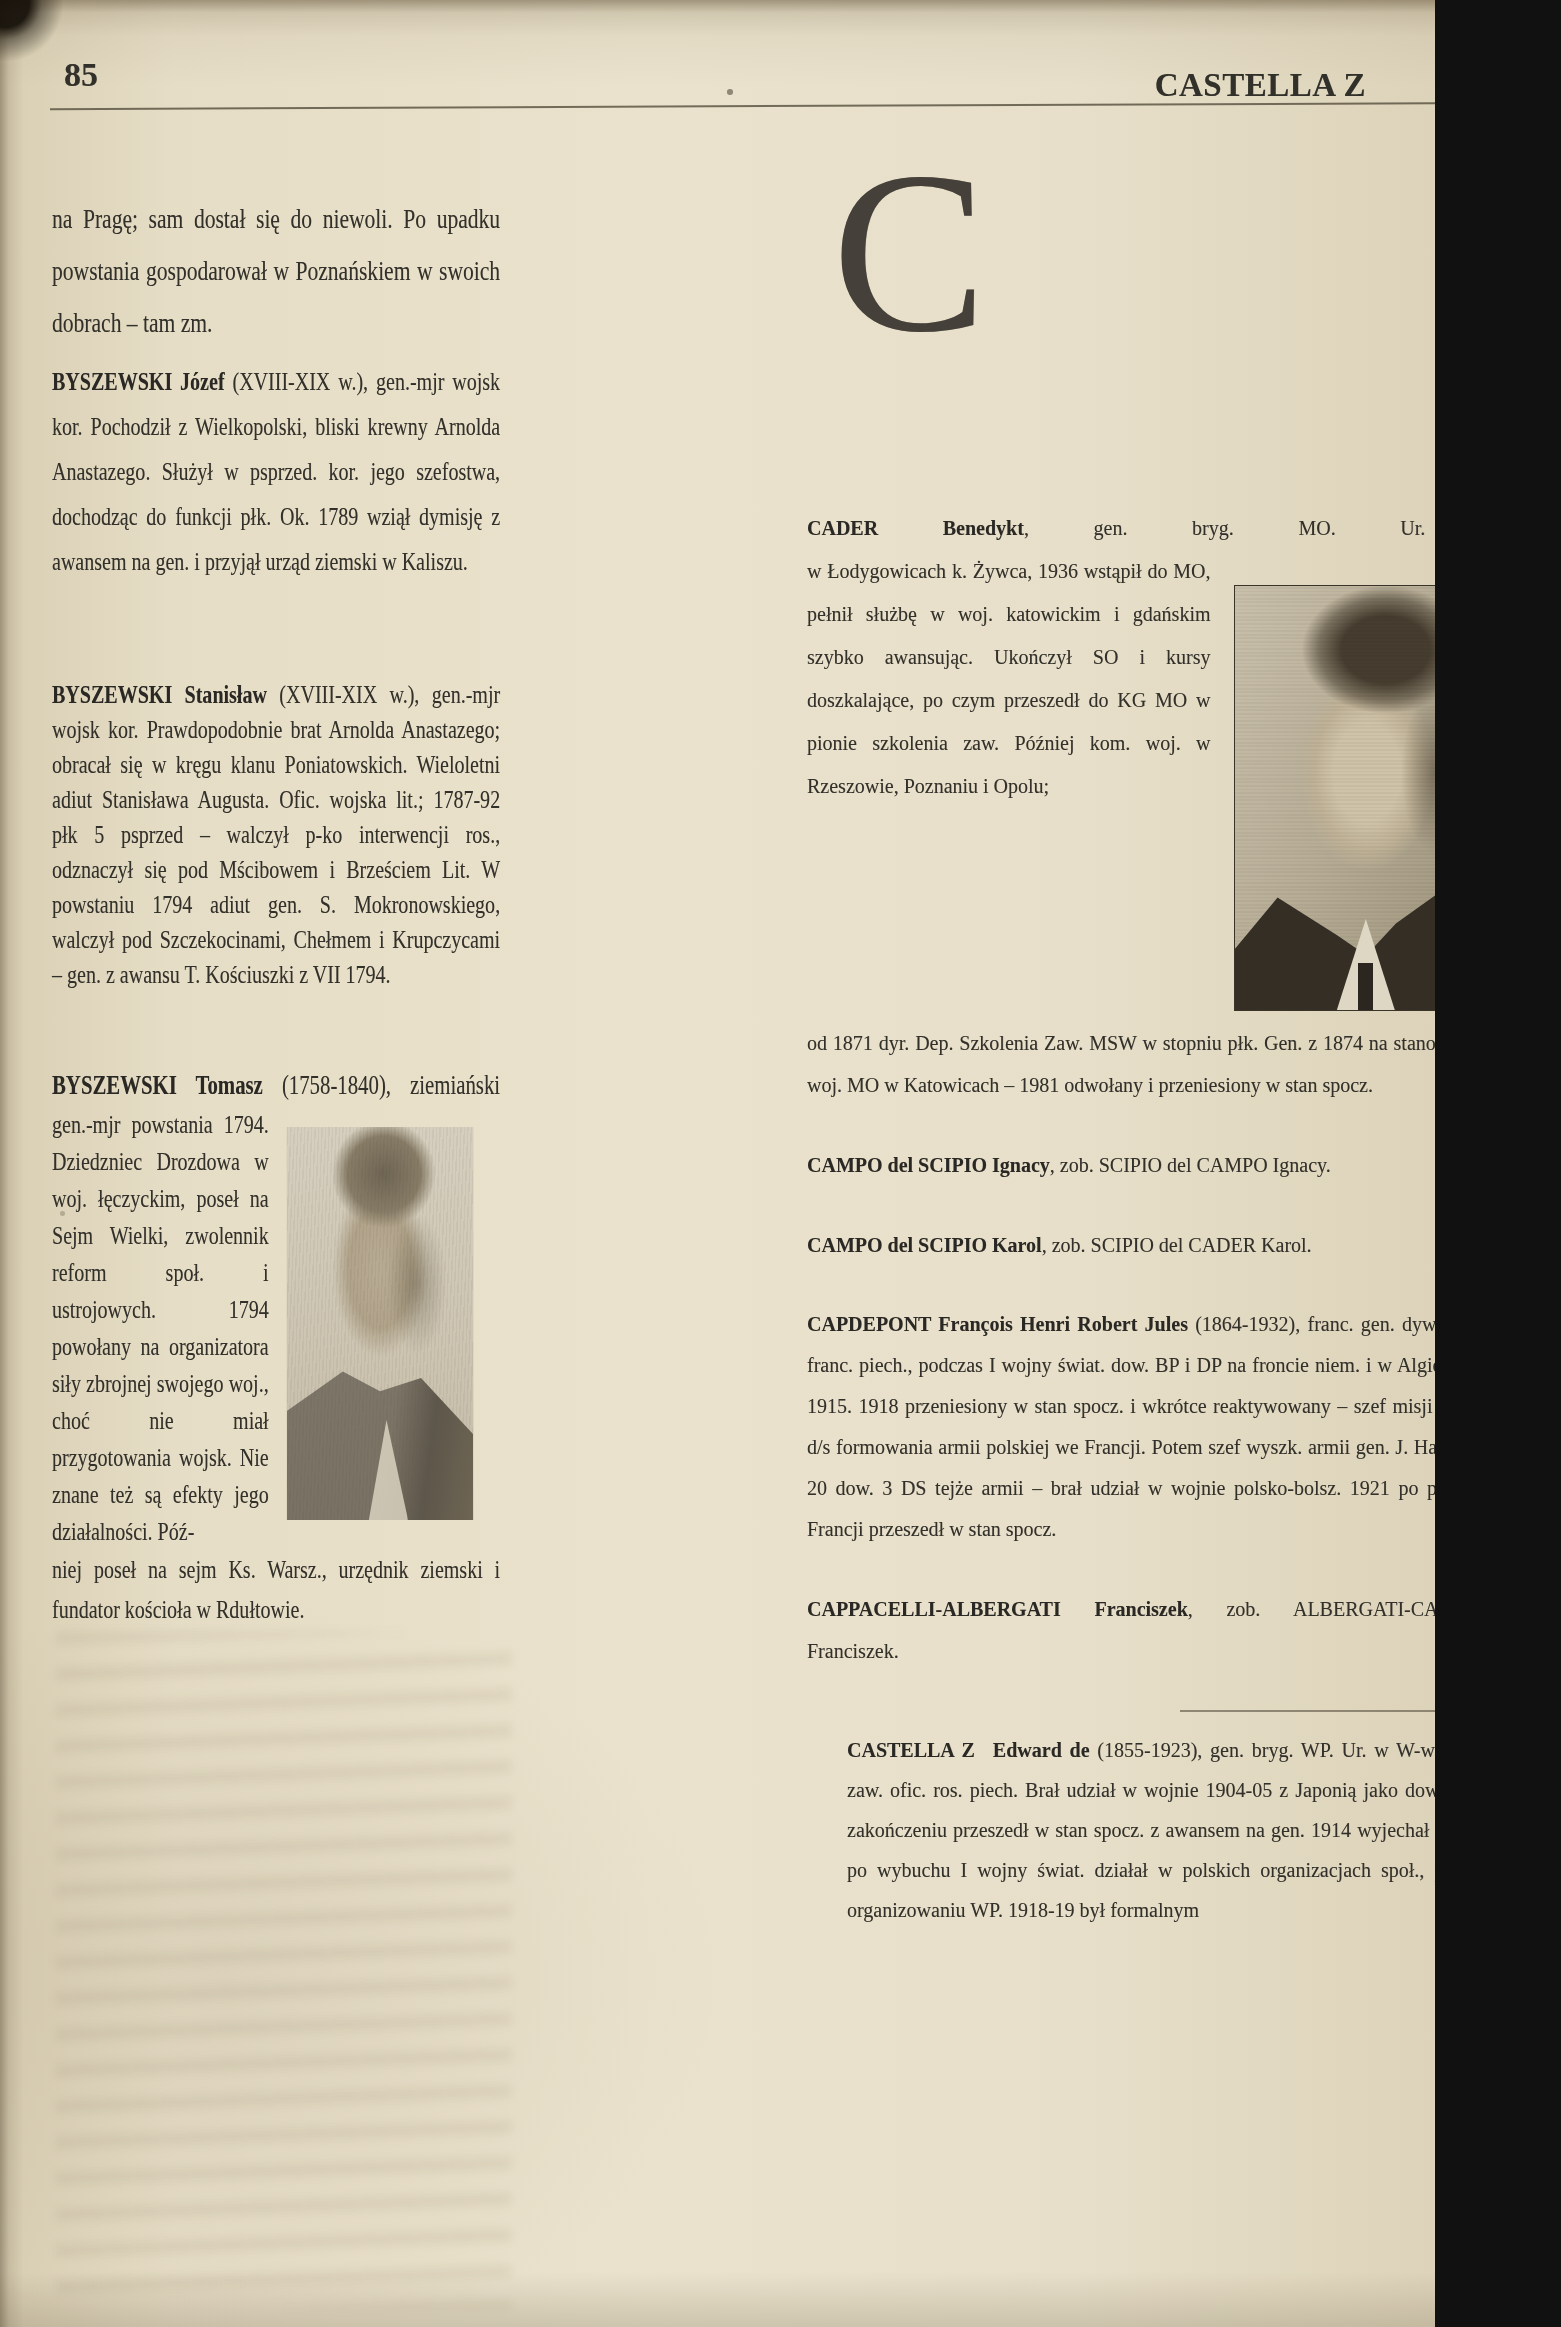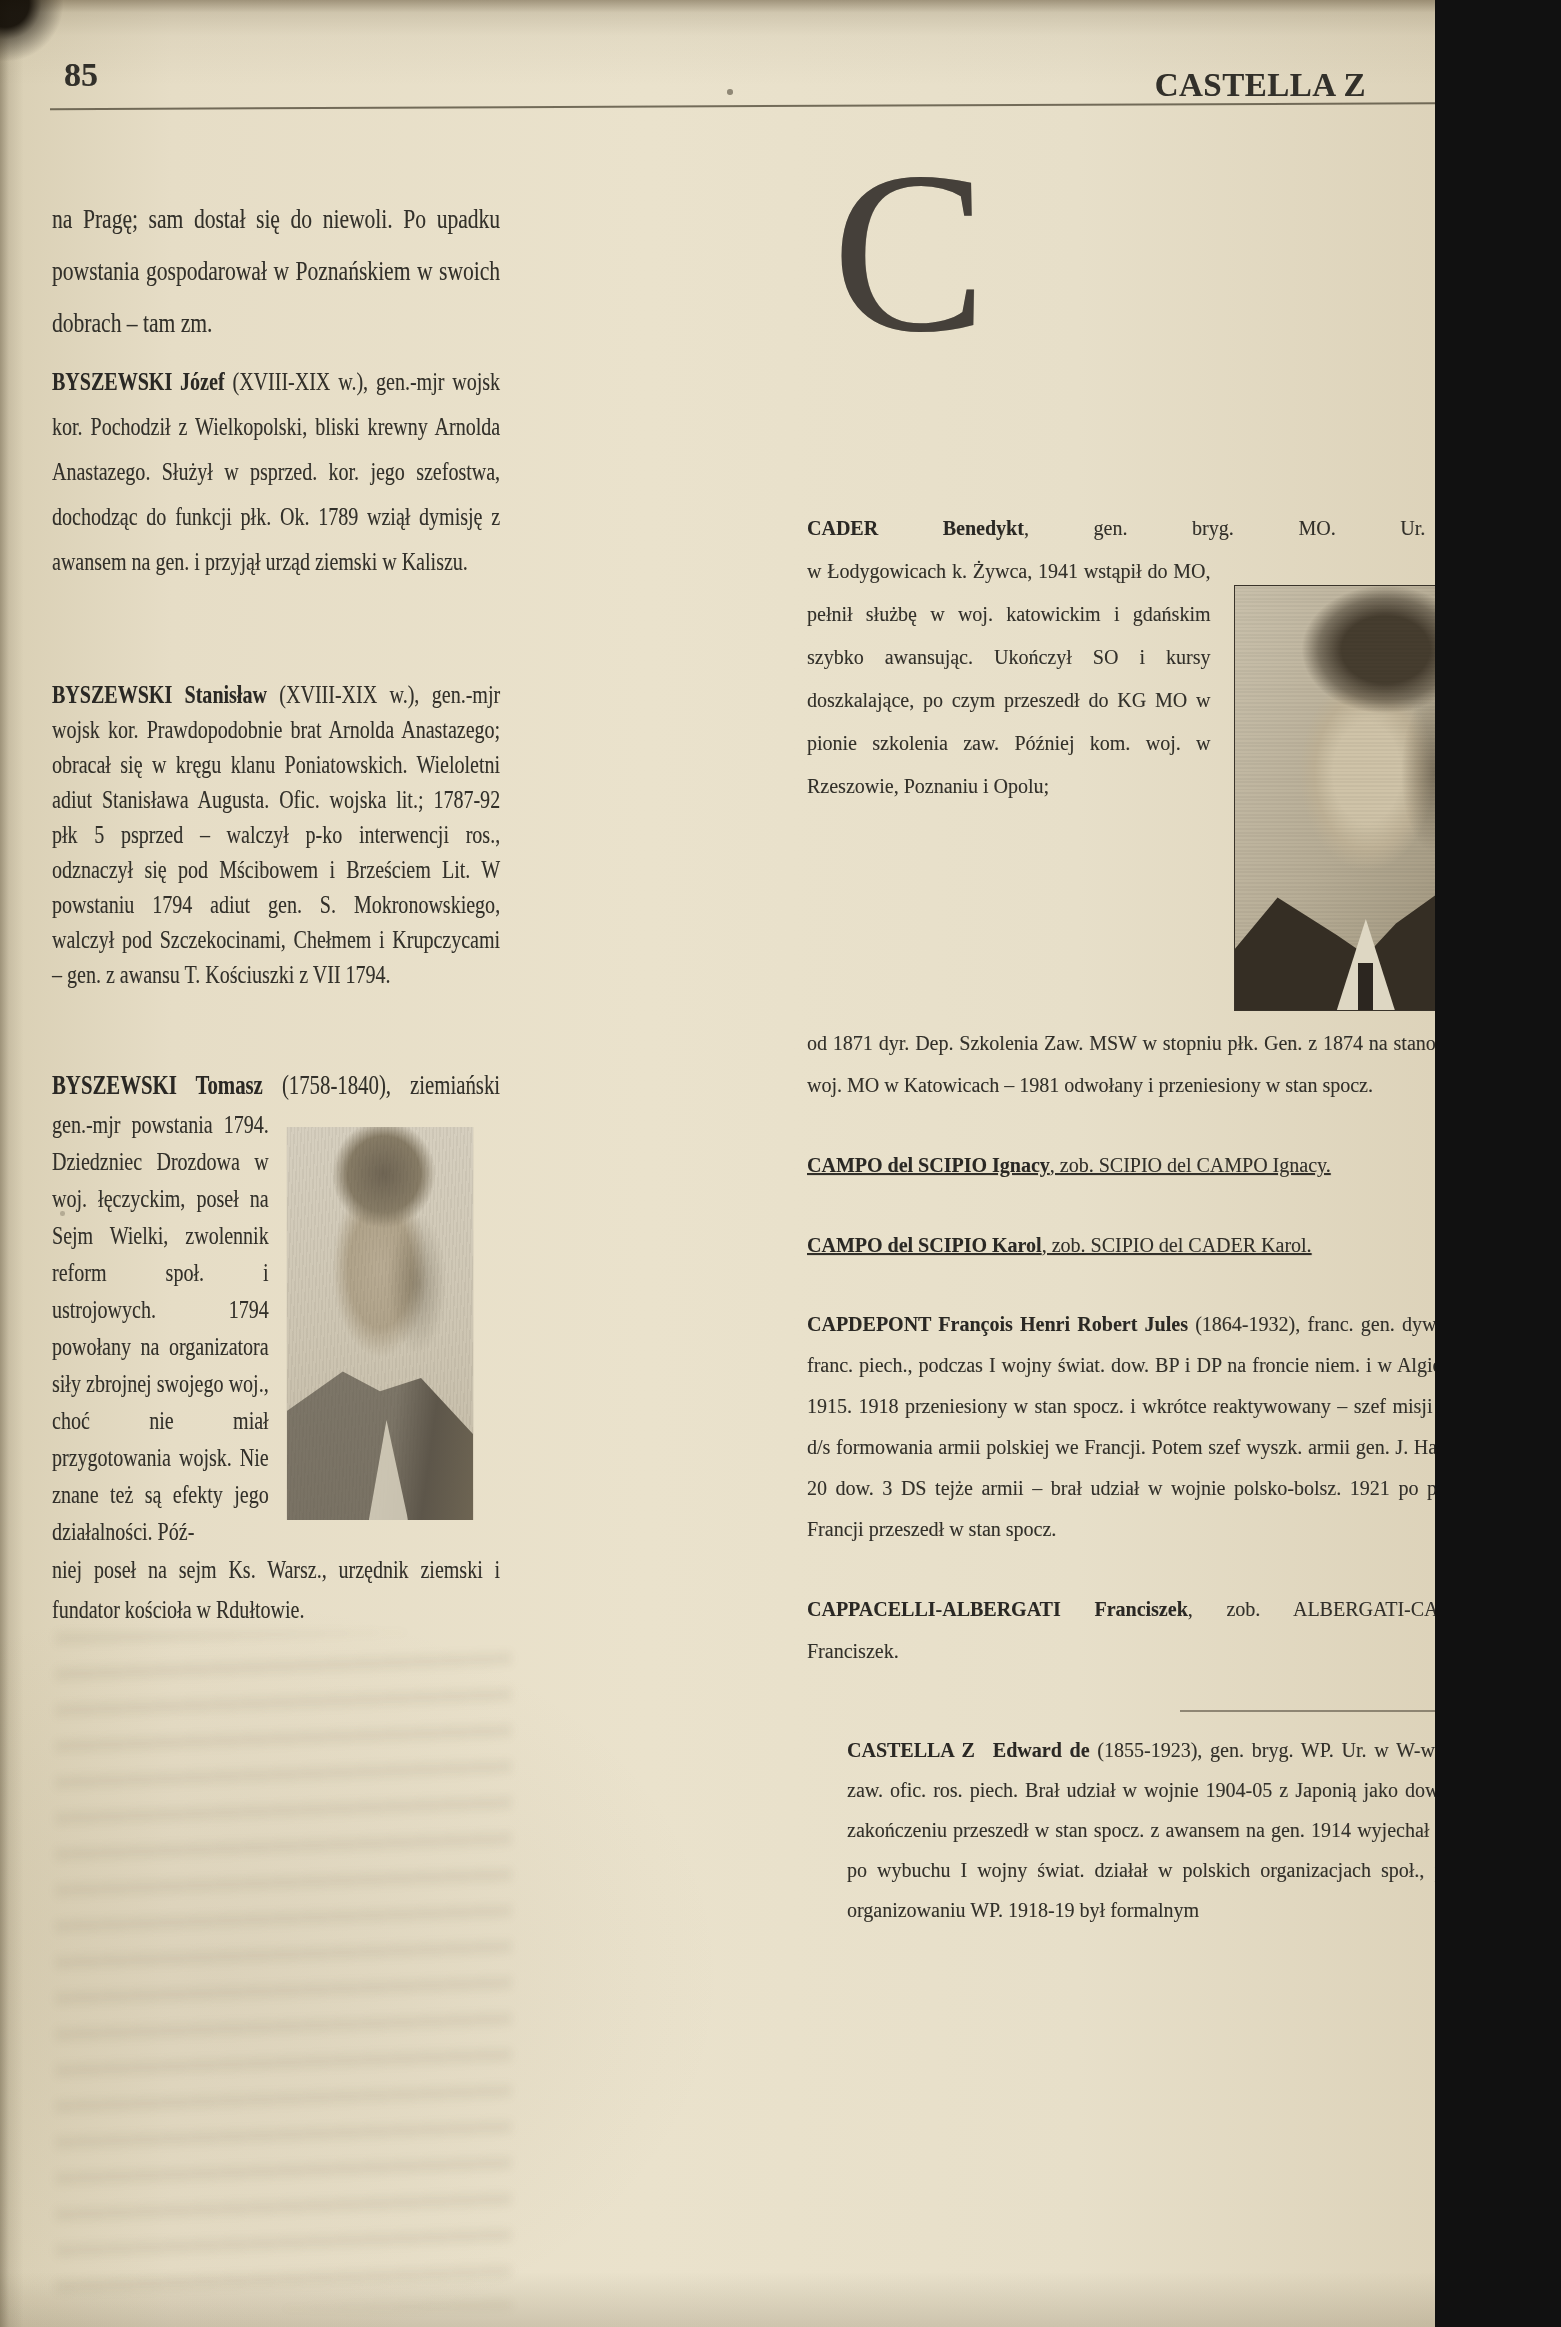--- a/index.html
+++ b/index.html
@@ -54,21 +54,21 @@
   .collarL{position:absolute;left:44%;bottom:0;width:51px;height:100px;background:#d9d2bf;
     clip-path:polygon(45% 0, 0 100%, 100% 100%);opacity:.85;}
 
   
   .dropcap{position:absolute;left:832px;top:136px;font-size:232px;line-height:1;color:#45403a;}
   .rightcol{position:absolute;left:807px;top:507px;width:723px;font-size:20px;line-height:42px;}
   .rightcol .entry{text-align:justify;margin-bottom:38px;}
   .rightcol .l1{text-align:justify;text-align-last:justify;line-height:43px;}
   .rightcol .wraptext{text-align:justify;line-height:43px;}
   .rightcol .tail{clear:both;text-align:justify;line-height:42px;margin-top:20px;}
-  .e-campo1,.e-campo2{margin-bottom:40px;text-decoration:underline;}
+  .e-campo1,.e-campo2{margin-bottom:40px;}
   .e-capdepont{margin-bottom:36px;line-height:41px;}
   .e-cappacelli{margin-bottom:9px;}
   .shortrule{width:300px;height:1.8px;background:#6b6352;opacity:.7;margin:11px 50px 18px auto;}
   .e-castella{line-height:40px;margin-left:40px;}
 
   
   .photo-cader{
     float:right;width:269px;height:424px;margin:35px 25.5px 11px 23px;position:relative;overflow:hidden;
     border:1.8px solid #39332a;
     background-color:#b7ad96;
@@ -127,21 +127,21 @@
   <div class="rightcol">
 
     <div class="entry e-cader">
       <p class="l1"><span class="hw">CADER Benedykt</span><span>, gen. bryg. MO. Ur. 1925</span></p>
       <div class="wrapblock">
         <div class="photo-cader">
           <div class="coatR"></div>
           <div class="shirtR"></div>
           <div class="tieR"></div>
         </div>
-        <p class="wraptext">w Łodygowicach k. Żywca, 1941 wstąpił do MO, pełnił służbę w woj. katowickim i gdańskim szybko awansując. Ukończył SO i kursy doszkalające, po czym przeszedł do KG MO w pionie szkolenia zaw. Później kom. woj. w Rzeszowie, Poznaniu i Opolu;</p>
+        <p class="wraptext">w Łodygowicach k. Żywca, 1936 wstąpił do MO, pełnił służbę w woj. katowickim i gdańskim szybko awansując. Ukończył SO i kursy doszkalające, po czym przeszedł do KG MO w pionie szkolenia zaw. Później kom. woj. w Rzeszowie, Poznaniu i Opolu;</p>
       </div>
       <p class="tail">od 1871 dyr. Dep. Szkolenia Zaw. MSW w stopniu płk. Gen. z 1874 na stanowisku kom. woj. MO w Katowicach – 1981 odwołany i przeniesiony w stan spocz.</p>
     </div>
 
     <p class="entry e-campo1"><span class="hw">CAMPO del SCIPIO Ignacy</span><span>, zob. SCIPIO del CAMPO Ignacy.</span></p>
 
     <p class="entry e-campo2"><span class="hw">CAMPO del SCIPIO Karol</span><span>, zob. SCIPIO del CADER Karol.</span></p>
 
     <p class="entry e-capdepont"><span class="hw">CAPDEPONT François Henri Robert Jules</span><span> (1864-1932), franc. gen. dyw. Zaw. ofic. franc. piech., podczas I wojny świat. dow. BP i DP na froncie niem. i w Algierii – gen. z 1915. 1918 przeniesiony w stan spocz. i wkrótce reaktywowany – szef misji franc.-pols. d/s formowania armii polskiej we Francji. Potem szef wyszk. armii gen. J. Hallera, 1919-20 dow. 3 DS tejże armii – brał udział w wojnie polsko-bolsz. 1921 po powrocie do Francji przeszedł w stan spocz.</span></p>
 

